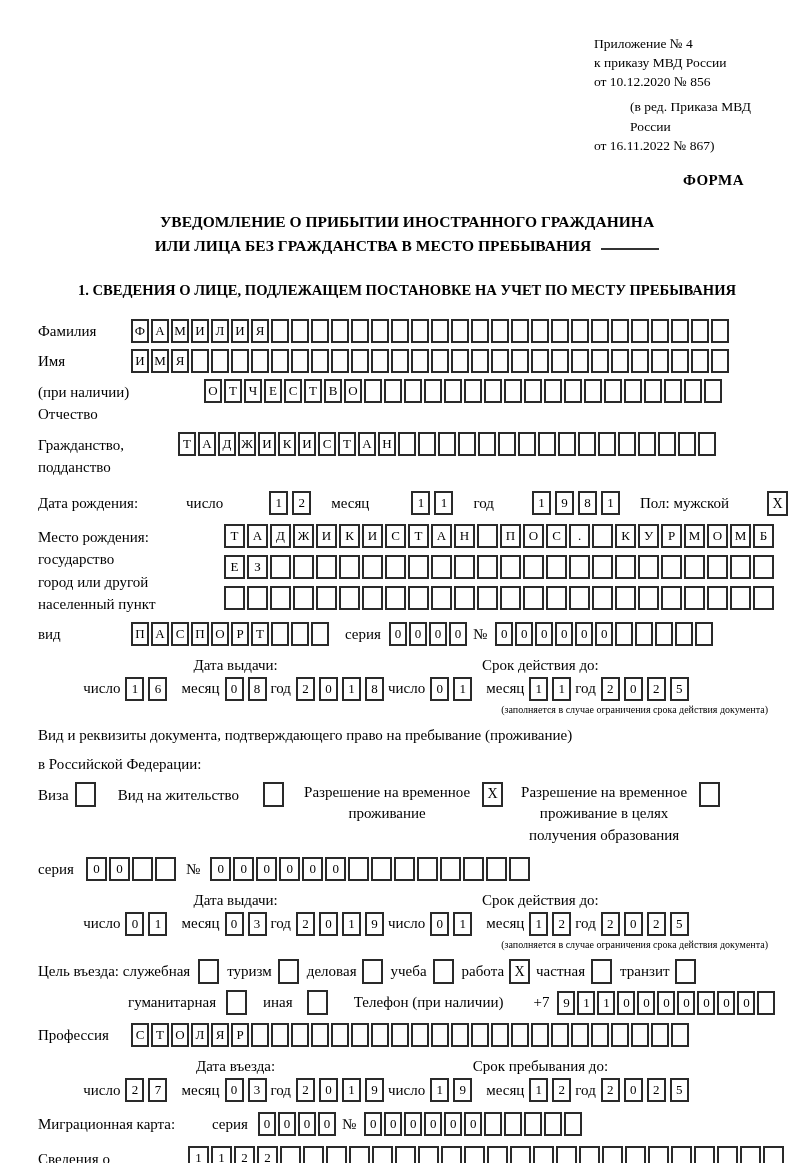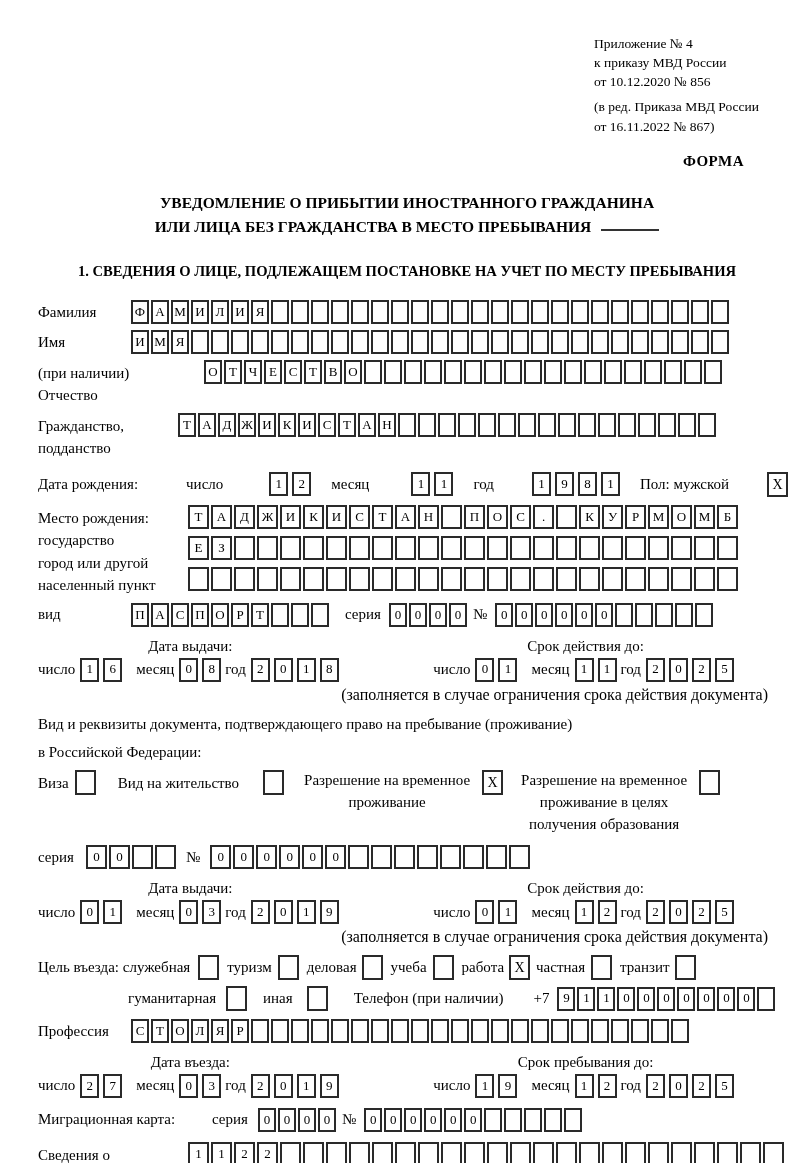--- a/index.html
+++ b/index.html
@@ -3,21 +3,21 @@
 <meta charset="utf-8">
 <style>
   html,body{margin:0;padding:0;background:#fff;color:#000;}
   .page{
     width:800px;min-height:1163px;box-sizing:border-box;
     padding:34px 24px 20px 38px;
     font-family:"Liberation Serif","DejaVu Serif",serif;
     font-size:15px;line-height:1.25;
   }
   .ref{margin-left:556px;font-size:13.5px;line-height:1.42;}
-  .ref .gap{margin-top:6px;}
+  .ref .gap{margin-top:6px;margin-left:36px;}
   .forma{text-align:right;padding-right:32px;font-weight:bold;font-size:15px;margin-top:16px;letter-spacing:.5px;}
   .title{text-align:center;font-weight:bold;font-size:15.5px;margin-top:20px;line-height:1.5;}
   .t-underline{display:inline-block;width:58px;border-bottom:2px solid #333;height:1em;margin-left:10px;}
   .sec-head{text-align:center;font-weight:bold;font-size:14.6px;margin-top:24px;margin-bottom:20px;}
   .row{display:flex;align-items:flex-start;margin-bottom:6px;}
   .flabel{flex:none;padding-top:3px;}
   .w93{width:93px;}
   .flabel-col{flex:none;line-height:1.5;padding-top:2px;}
   .cells{display:flex;flex-wrap:nowrap;}
   .cell{
@@ -28,26 +28,26 @@
   .wide .cell{width:21px;}
   .date .cell{width:19px;margin-right:4px;}
   .cbox{
     box-sizing:border-box;flex:none;display:inline-flex;width:21px;height:25px;
     border:2px solid #2a2a2a;align-items:center;justify-content:center;
     font-size:14px;vertical-align:middle;background:#fff;
   }
   .mb{margin-bottom:7px;}
   .cellcol{display:flex;flex-direction:column;}
   .doc-head{text-align:center;font-weight:bold;font-size:14.5px;margin:8px 0 6px 0;}
-  .datepair{display:flex;justify-content:space-between;padding-right:38px;margin-top:10px;}
+  .datepair{display:flex;justify-content:center;padding-right:38px;margin-top:10px;}
   .dg-head{text-align:center;margin-bottom:2px;}
   .dg-row{display:flex;align-items:center;}
   .dg-row .lbl{margin-right:5px;}
   .dg-row .lbl2{margin:0 5px 0 10px;}
-  .note{text-align:right;font-size:16px;padding-right:8px;margin-top:3px;margin-bottom:8px;}
+  .note{text-align:right;font-size:10px;padding-right:8px;margin-top:3px;margin-bottom:8px;}
   .para{margin:10px 0 2px 0;}
   .permits{align-items:flex-start;margin-top:8px;}
   .permits .plabel{padding-top:4px;}
   .permits .two-line,.permits .three-line{text-align:center;line-height:1.45;}
   .inline-row{display:flex;align-items:center;flex-wrap:nowrap;}
   .inline-row > *{flex:none;}
 </style>
 </head>
 <body>
 
@@ -238,21 +238,21 @@
       </span>
     <span>Пол: мужской</span>
     <span style="width:6px;"></span>
     <span class="cbox">X</span>
     <span style="width:16px;"></span>
     <span>женский</span>
     <span style="width:16px;"></span>
     <span class="cbox"></span>
   </div>
 
-  <div class="row" style="margin-top:8px;">
+  <div class="row" style="margin-top:8px;justify-content:space-between;">
     <div class="flabel-col" style="width:150px;">
       <div>Место рождения:</div>
       <div>государство</div>
       <div>город или другой</div>
       <div>населенный пункт</div>
     </div>
     <div class="cellcol">
       <div class="cells wide mb">
           <span class="cell">Т</span>
           <span class="cell">А</span>

